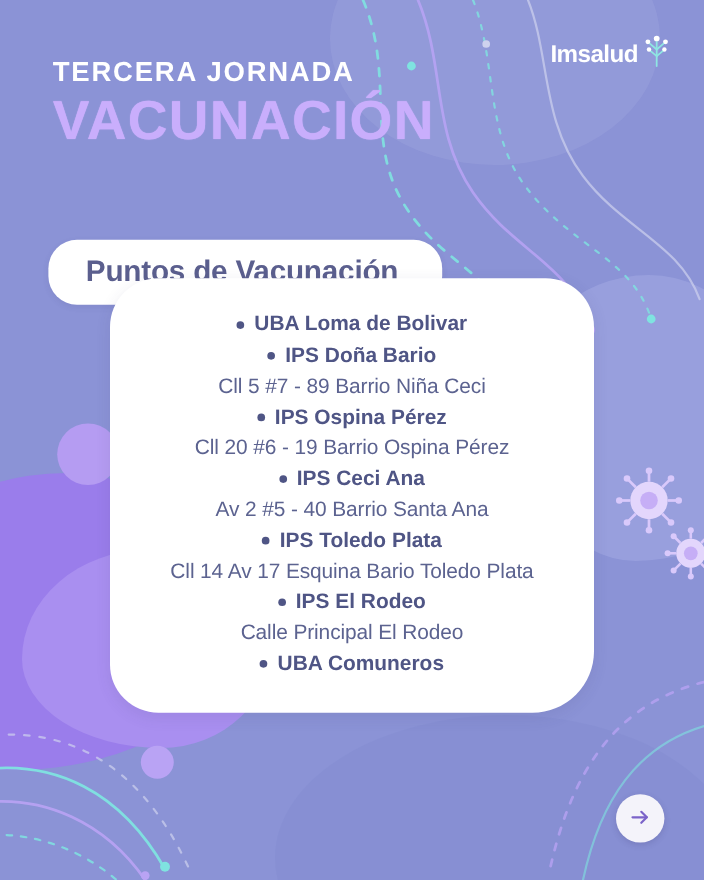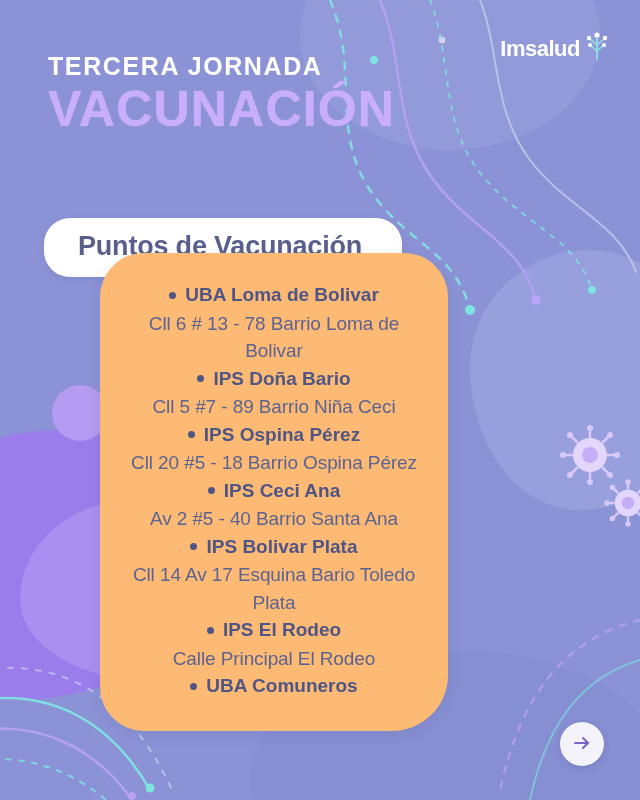--- a/index.html
+++ b/index.html
@@ -119,23 +119,23 @@
     color: #5b5f8e;
     font-size: 27px;
     font-weight: bold;
     letter-spacing: -0.2px;
   }
 
   
   .card {
     position: absolute;
     left: 100px; top: 253px;
-    width: 348px;
+    width: 440px;
     padding: 28px 18px 30px;
-    background: #fdba74;
+    background: #ffffff;
     border-radius: 44px 44px 56px 44px;
     box-shadow: 0 4px 14px rgba(60,55,110,.10);
   }
   .entry { text-align: center; }
   .entry-name {
     color: #4f5585;
     font-size: 19px;
     font-weight: bold;
     line-height: 1.5;
     display: inline-flex;
@@ -293,51 +293,50 @@
     <span class="pill-text">Puntos de Vacunación</span>
   </div>
 
   <div class="card">
 
     <div class="entry">
       <div class="entry-name">
         <span class="bullet"></span>
         <span>UBA Loma de Bolivar</span>
       </div>
-      <div class="entry-addr">Cll 6 # 13 - 78 Barrio Loma de Bolivar</div>
     </div>
 
     <div class="entry">
       <div class="entry-name">
         <span class="bullet"></span>
         <span>IPS Doña Bario</span>
       </div>
       <div class="entry-addr">Cll 5 #7 - 89 Barrio Niña Ceci</div>
     </div>
 
     <div class="entry">
       <div class="entry-name">
         <span class="bullet"></span>
         <span>IPS Ospina Pérez</span>
       </div>
-      <div class="entry-addr">Cll 20 #5 - 18 Barrio Ospina Pérez</div>
+      <div class="entry-addr">Cll 20 #6 - 19 Barrio Ospina Pérez</div>
     </div>
 
     <div class="entry">
       <div class="entry-name">
         <span class="bullet"></span>
         <span>IPS Ceci Ana</span>
       </div>
       <div class="entry-addr">Av 2 #5 - 40 Barrio Santa Ana</div>
     </div>
 
     <div class="entry">
       <div class="entry-name">
         <span class="bullet"></span>
-        <span>IPS Bolivar Plata</span>
+        <span>IPS Toledo Plata</span>
       </div>
       <div class="entry-addr">Cll 14 Av 17 Esquina Bario Toledo Plata</div>
     </div>
 
     <div class="entry">
       <div class="entry-name">
         <span class="bullet"></span>
         <span>IPS El Rodeo</span>
       </div>
       <div class="entry-addr">Calle Principal El Rodeo</div>

